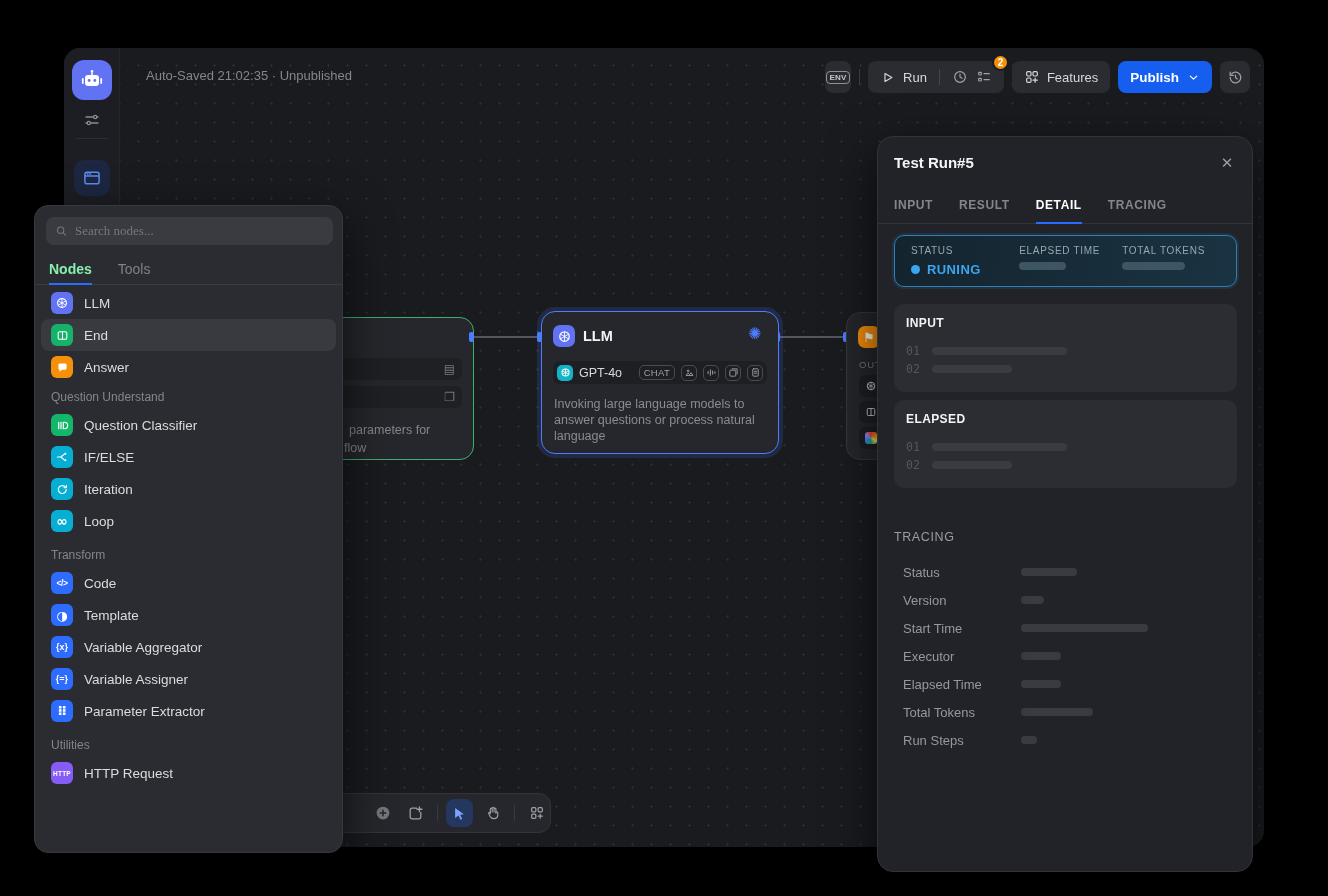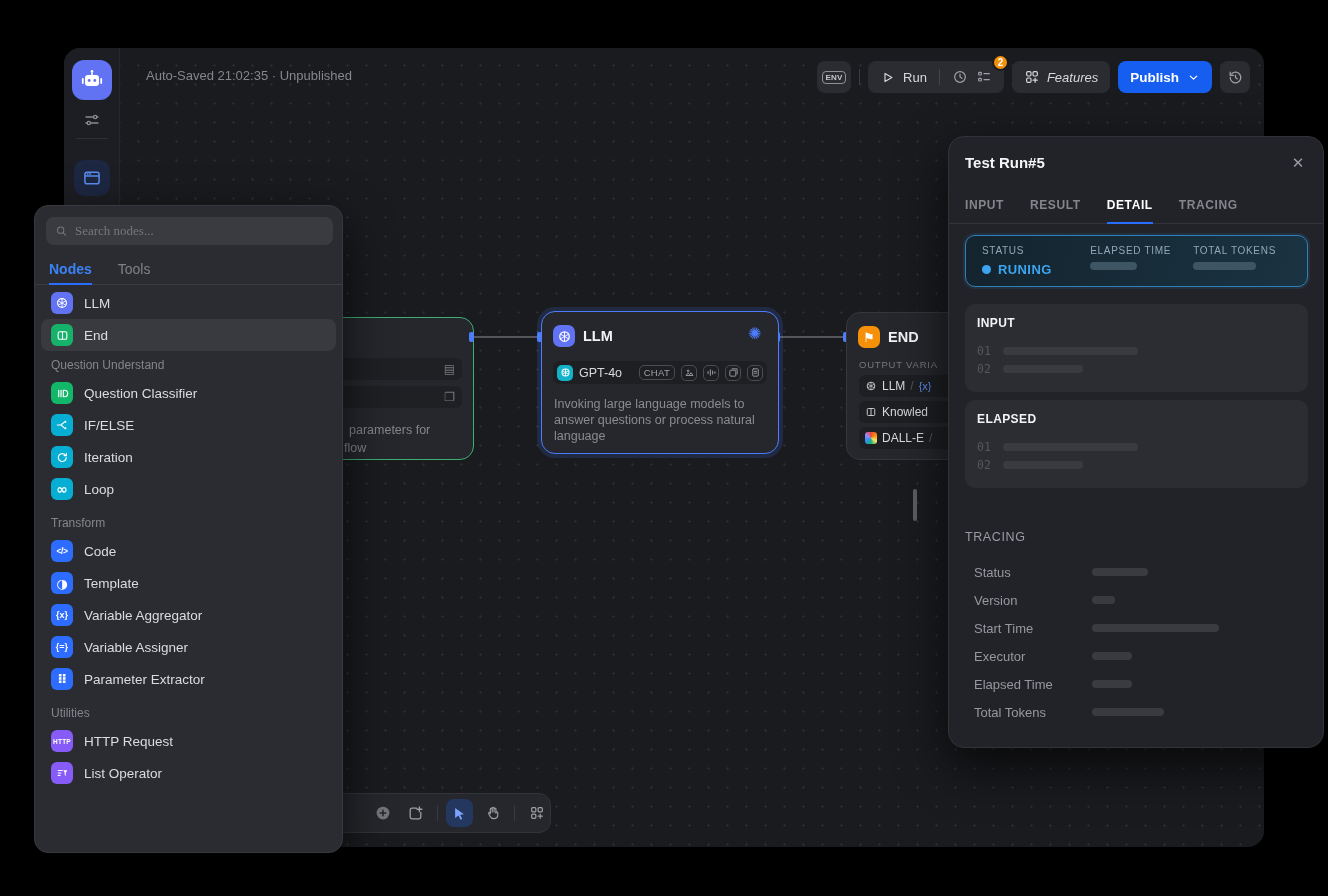--- a/index.html
+++ b/index.html
@@ -22,30 +22,30 @@
     display:flex; align-items:center; justify-content:center; }
   .side-div { position:absolute; left:12px; top:90px; width:32px; height:1px; background:#2e2f34; }
   .side-btn { position:absolute; left:10px; top:112px; width:36px; height:36px; border-radius:10px;
     background:#1d2742; color:#5b8def; display:flex; align-items:center; justify-content:center; }
 
   
   .autosave { position:absolute; left:82px; top:20px; font-size:13px; color:#85868c; }
   .tb-right { position:absolute; right:14px; top:13px; height:32px; display:flex; align-items:center; gap:8px; }
   .btn { height:32px; border-radius:8px; background:#2b2c32; color:#d7d8db;
     display:flex; align-items:center; font-size:13px; }
-  .env-btn { width:34px; justify-content:center; }
+  .env-btn { width:26px; justify-content:center; }
   .env-inner { border:1.5px solid #8f9096; border-radius:4px; font-size:8px; font-weight:bold;
     color:#c3c4c8; padding:1px 2px; letter-spacing:.3px; }
   .tb-sep { width:1px; height:16px; background:#3a3b40; }
   .run-group { padding:0 12px; gap:8px; position:relative; }
   .rg-sep { width:1px; height:16px; background:#44454b; margin:0 4px; }
   .badge { position:absolute; right:-5px; top:-7px; min-width:17px; height:17px; border-radius:9px;
     background:#f79009; border:2px solid #1a1b1f; color:#fff; font-size:10px; font-weight:bold;
     display:flex; align-items:center; justify-content:center; padding:0 3px; }
-  .features-btn { padding:0 12px; gap:7px;font-style:italic; }
+  .features-btn { padding:0 12px; gap:7px; }
   .publish-btn { padding:0 12px; gap:8px; background:#155eef; color:#fff; font-weight:600; font-size:13.5px; }
   .icon-btn { width:30px; justify-content:center; }
   svg.ic { display:block; }
 
   
   .node { position:absolute; background:#26272c; border-radius:14px; border:1px solid #36373c; }
   .start-node { left:176px; top:269px; width:234px; height:143px; border-color:#3fae71; }
   .check-badge { position:absolute; left:201px; top:279px; width:18px; height:18px; border-radius:50%;
     background:#17b26a; color:#fff; font-size:10px; display:flex; align-items:center; justify-content:center; }
   .inrow { position:absolute; height:22px; background:#1f2024; border-radius:6px; }
@@ -92,21 +92,21 @@
     border:1px solid #33343a; border-radius:12px; display:flex; align-items:center; gap:6px; padding-left:38px; }
   .tool { width:28px; height:28px; border-radius:8px; display:flex; align-items:center;
     justify-content:center; color:#9fa0a6; }
   .tool.active { background:#24385f; color:#7da2ff; }
   .tool-sep { width:1px; height:16px; background:#3a3b40; margin:0 2px; }
 
   
   .rz-handle { position:absolute; left:913px; top:489px; width:4px; height:32px; border-radius:2px; background:#5d5e63; }
 
   
-  .run-panel { position:absolute; left:948px; top:136px; width:376px; height:612px; background:#222329;
+  .run-panel { position:absolute; left:877px; top:136px; width:376px; height:736px; background:#222329;
     border:1px solid #32333a; border-radius:16px; box-shadow:0 18px 50px rgba(0,0,0,.7); overflow:hidden; }
   .rp-title { position:absolute; left:16px; top:17px; font-size:15px; font-weight:bold; color:#f4f5f7; }
   .rp-close { position:absolute; right:16px; top:17px; width:18px; height:18px; color:#9b9ca3;
     font-size:15px; display:flex; align-items:center; justify-content:center; }
   .rp-tabs { position:absolute; left:0; top:50px; width:100%; height:37px; border-bottom:1px solid #33343a;
     display:flex; gap:26px; padding-left:16px; }
   .rp-tab { font-size:12px; font-weight:bold; letter-spacing:.6px; color:#85868c;
     display:flex; align-items:center; position:relative; }
   .rp-tab.active { color:#fff; }
   .rp-tab.active::after { content:""; position:absolute; left:0; right:0; bottom:-1px; height:2px; background:#296dff; }
@@ -134,21 +134,21 @@
   .nodes-panel { position:absolute; left:34px; top:205px; width:309px; height:648px; background:#2b2c31;
     border:1px solid #383940; border-radius:14px; box-shadow:0 16px 48px rgba(0,0,0,.7); overflow:hidden; }
   .search-box { position:absolute; left:11px; top:11px; width:287px; height:28px; background:#3a3b40;
     border-radius:8px; display:flex; align-items:center; gap:7px; padding:0 9px; color:#75767c; }
   .search-box input { background:transparent; border:none; outline:none; color:#c8c9cd;
     font-size:13px; width:100%; font-family:Liberation Serif, serif; }
   .search-box input::placeholder { color:#75767c; }
   .np-tabs { position:absolute; left:0; top:47px; width:100%; height:32px; border-bottom:1px solid #3b3c41;
     display:flex; gap:26px; padding-left:14px; }
   .np-tab { font-size:14px; color:#808187; display:flex; align-items:center; position:relative; }
-  .np-tab.active { color:#3b82f6; font-weight:bold; }
+  .np-tab.active { color:#86efac; font-weight:bold; }
   .np-tab.active::after { content:""; position:absolute; left:0; right:0; bottom:-1px; height:2px; background:#296dff; }
   .np-list { position:absolute; left:6px; right:6px; top:81px; }
   .nrow { height:32px; display:flex; align-items:center; gap:11px; padding-left:10px; border-radius:8px; }
   .nrow.hover { background:#393a3f; }
   .nico { width:22px; height:22px; border-radius:6px; color:#fff; display:flex; align-items:center;
     justify-content:center; flex:none; font-weight:bold; }
   .nlabel { font-size:13.5px; color:#dcdce0; }
   .nsec { height:30px; display:flex; align-items:flex-end; padding:0 0 5px 10px;
     font-size:12px; color:#84858b; }
   .glyph { font-family:"DejaVu Sans", sans-serif; font-style:normal; }
@@ -447,20 +447,24 @@
           <div class="skel meta-skel" style="width:40px;"></div>
         </div>
         <div class="meta-row">
           <span class="meta-label">Elapsed Time</span>
           <div class="skel meta-skel" style="width:40px;"></div>
         </div>
         <div class="meta-row">
           <span class="meta-label">Total Tokens</span>
           <div class="skel meta-skel" style="width:72px;"></div>
         </div>
+        <div class="meta-row">
+          <span class="meta-label">Run Steps</span>
+          <div class="skel meta-skel" style="width:16px;"></div>
+        </div>
       </div>
     </div>
   </div>
 
   <div class="nodes-panel">
     <div class="search-box">
       <svg class="ic" width="14" height="14" viewBox="0 0 24 24" fill="none" stroke="currentColor" stroke-width="2" stroke-linecap="round">
         <circle cx="10.5" cy="10.5" r="5.8"></circle>
           <path d="M15 15l4.5 4.5"></path>
       </svg>
@@ -483,20 +487,28 @@
       </div>
       <div class="nrow hover">
         <span class="nico" style="background:#17b26a;">
           <svg class="ic" width="13" height="13" viewBox="0 0 24 24" fill="none" stroke="#fff" stroke-width="2">
             <rect x="4" y="5" width="16" height="14" rx="3"></rect>
               <path d="M12 5v14"></path>
           </svg>
         </span>
         <span class="nlabel">End</span>
       </div>
+      <div class="nrow">
+        <span class="nico" style="background:#f79009;">
+          <svg class="ic" width="13" height="13" viewBox="0 0 24 24">
+            <path d="M4.5 7A2.5 2.5 0 0 1 7 4.5h10A2.5 2.5 0 0 1 19.5 7v6.5A2.5 2.5 0 0 1 17 16h-6l-4.5 3.8V16A2.5 2.5 0 0 1 4.5 13.5z" fill="#fff"></path>
+          </svg>
+        </span>
+        <span class="nlabel">Answer</span>
+      </div>
 
       <div class="nsec" style="height:26px;">Question Understand</div>
       <div class="nrow">
         <span class="nico" style="background:#12b76a;">
           <svg class="ic" width="13" height="13" viewBox="0 0 24 24" fill="none" stroke="#fff" stroke-width="2.2" stroke-linecap="round">
             <path d="M5 6v12M9.3 6v12"></path>
               <path d="M13.5 6h2a6 6 0 0 1 0 12h-2z" stroke-linejoin="round"></path>
           </svg>
         </span>
         <span class="nlabel">Question Classifier</span>
@@ -552,24 +564,15 @@
             <span class="glyph">⠿</span>
           </span>
         <span class="nlabel">Parameter Extractor</span>
       </div>
 
       <div class="nsec">Utilities</div>
       <div class="nrow">
         <span class="nico" style="background:#875bf7; font-size:6.5px; letter-spacing:.2px;">HTTP</span>
         <span class="nlabel">HTTP Request</span>
       </div>
-      <div class="nrow">
-        <span class="nico" style="background:#875bf7;">
-          <svg class="ic" width="13" height="13" viewBox="0 0 24 24" fill="none" stroke="#fff" stroke-width="2" stroke-linecap="round">
-            <path d="M4 6.5h7.5M4 11h5M4 15.5h3.5"></path>
-            <path d="M13.5 6h7.5l-3 4.5v6l-2-1.6v-4.4z" fill="#fff" stroke="none"></path>
-          </svg>
-        </span>
-        <span class="nlabel">List Operator</span>
-      </div>
     </div>
   </div>
 </div>
 
 </body></html>

